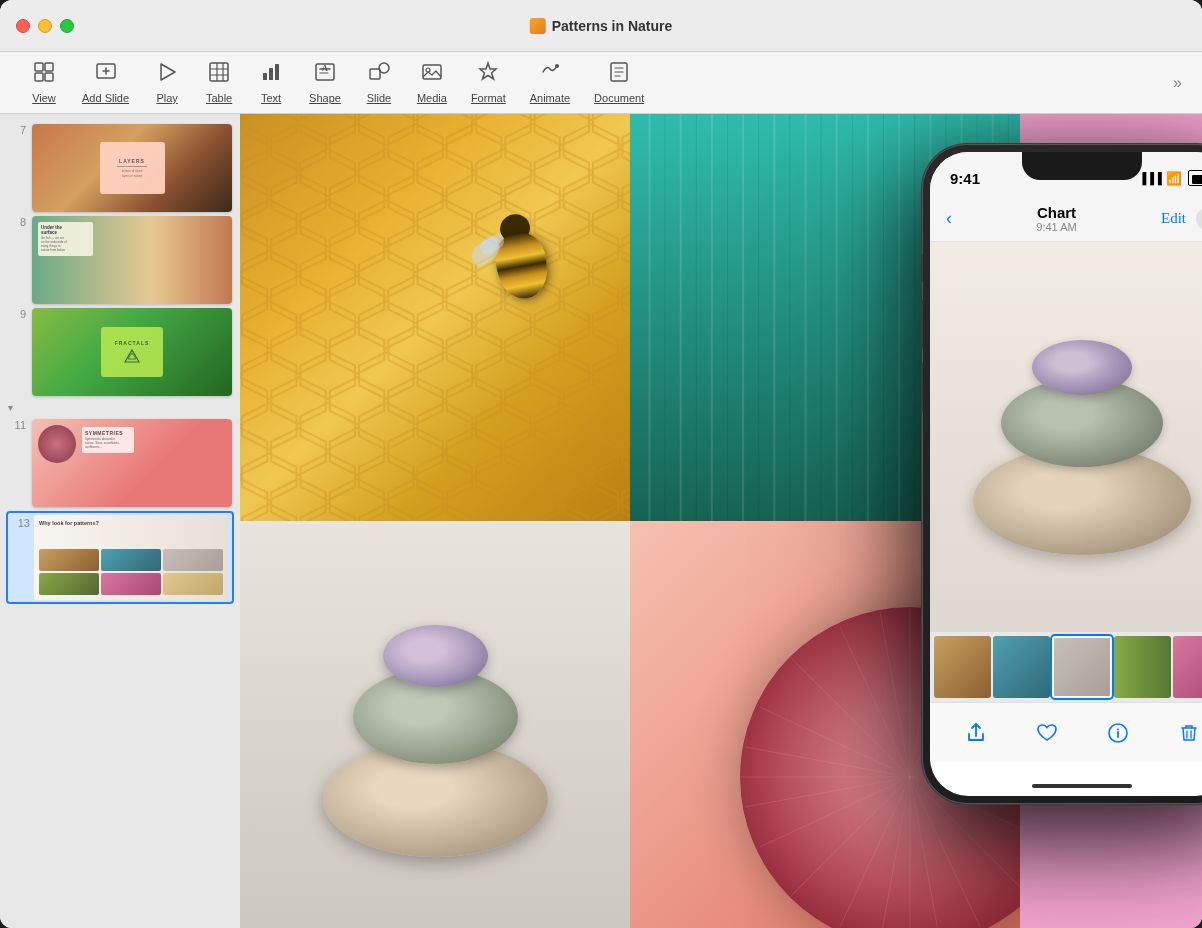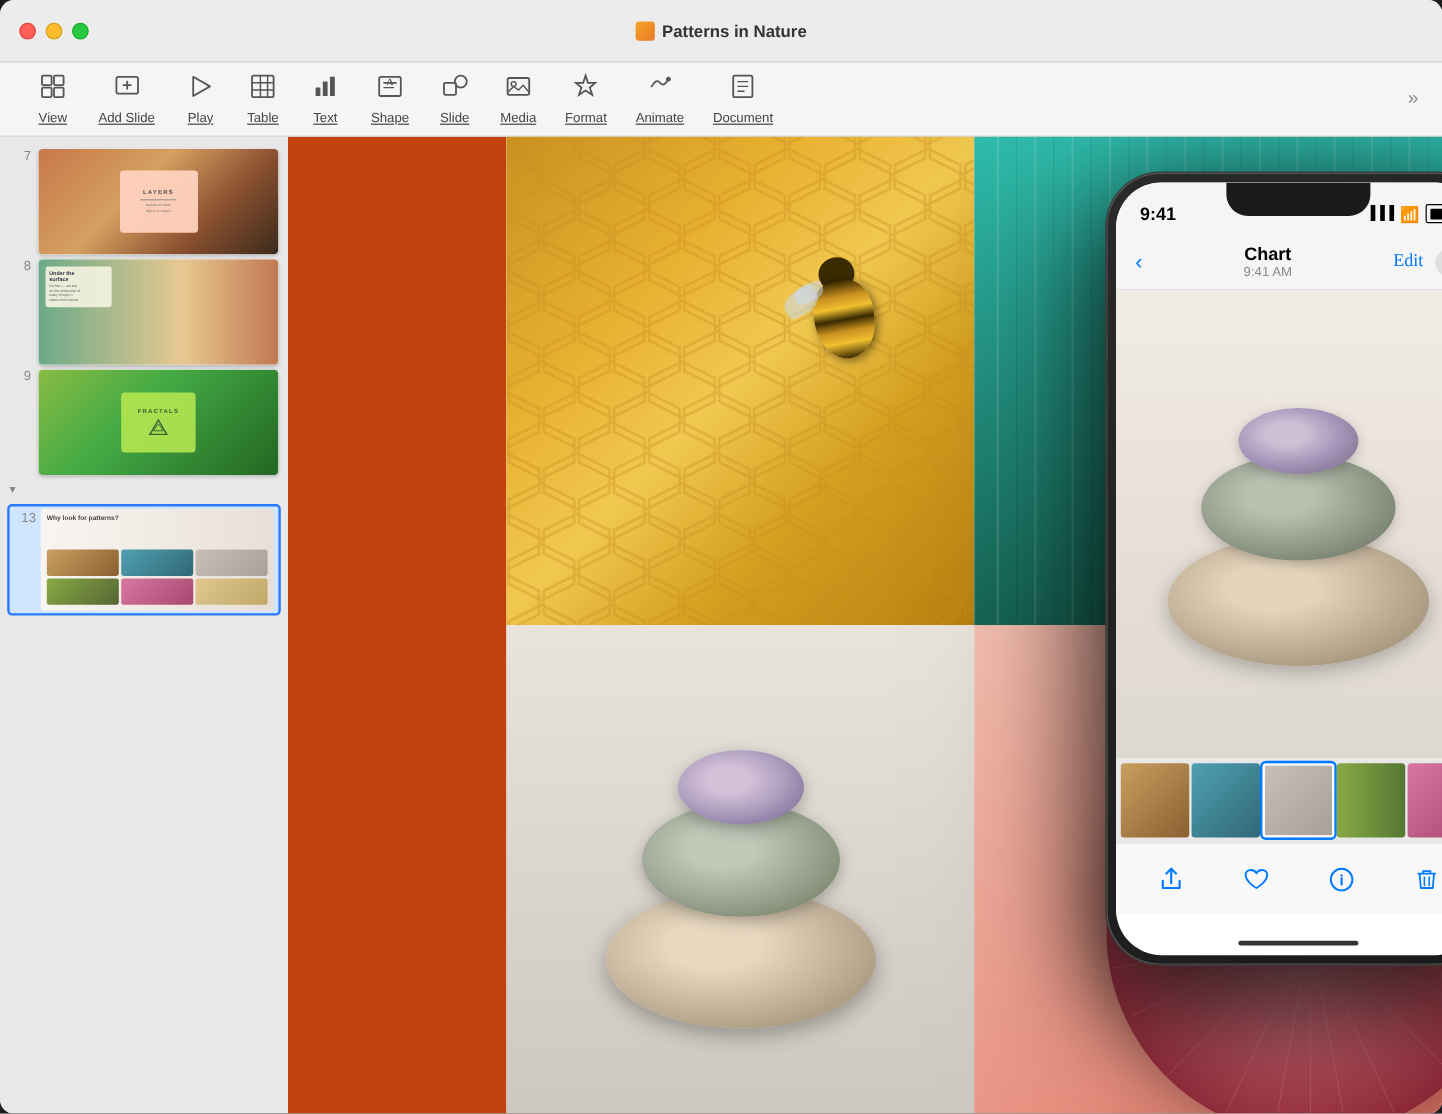--- a/index.html
+++ b/index.html
@@ -154,24 +154,24 @@
       align-items: center;
       gap: 4px;
       padding: 4px 8px;
       cursor: pointer;
     }
     .section-collapse .chevron { font-size: 10px; color: #888; }
 
     
     .canvas-area {
       flex: 1;
-      background: #c2410c;
-      display: flex;
-      align-items: center;
-      justify-content: flex-end;
+      background: #f9a8d4;
+      display: flex;
+      align-items: center;
+      justify-content: flex-start;
       position: relative;
       overflow: hidden;
     }
 
     
     .slide-canvas {
       width: 780px;
       height: 820px;
       background: #fff;
       position: relative;
@@ -578,20 +578,34 @@
                   <polygon points="9,5 13,11 5,11" stroke="#336633" stroke-width="0.8" fill="none"></polygon>
                 </svg>
             </div>
           </div>
         </div>
       </div>
 
 
       <div class="section-collapse">
         <span class="chevron">▾</span>
+      </div>
+      <div class="slide-group">
+        <span class="slide-number">11</span>
+        <div class="slide-thumb">
+          <div style="width:100%;height:100%;background:linear-gradient(135deg,#f5c0b0 0%,#e87878 60%);display:flex;align-items:flex-start;padding:6px;gap:4px;">
+            <div style="flex:0 0 40px;">
+              <div style="width:38px;height:38px;background:radial-gradient(circle,#cc7080,#883848);border-radius:50%;"></div>
+            </div>
+            <div style="width:52px;background:rgba(255,240,240,0.9);border-radius:2px;padding:3px;margin-top:2px;">
+              <div style="font-size:5px;font-weight:bold;letter-spacing:0.5px;color:#664444;margin-bottom:2px;">SYMMETRIES</div>
+              <div style="font-size:3px;color:#666;line-height:1.3;">Symmetries abound in<br>nature. Stars, snowflakes,<br>sunflowers...</div>
+            </div>
+          </div>
+        </div>
       </div>
 
 
       <div class="slide-item active">
         <div style="display:flex;align-items:flex-start;gap:4px;width:100%;">
           <span class="slide-number" style="color:#888;font-size:11px;padding-left:2px;flex-shrink:0;margin-top:2px;">13</span>
           <div style="flex:1;height:85px;background:linear-gradient(to right,#f8f5f0,#e8e0d8);border-radius:3px;overflow:hidden;padding:5px;display:flex;flex-direction:column;justify-content:space-between;">
             <div style="font-size:5.5px;font-weight:bold;color:#444;max-width:70px;">Why look for patterns?</div>
             <div style="display:grid;grid-template-columns:1fr 1fr 1fr;gap:2px;margin-top:4px;">
               <div style="height:22px;background:linear-gradient(135deg,#c8a060,#8a6030);border-radius:2px;"></div>

